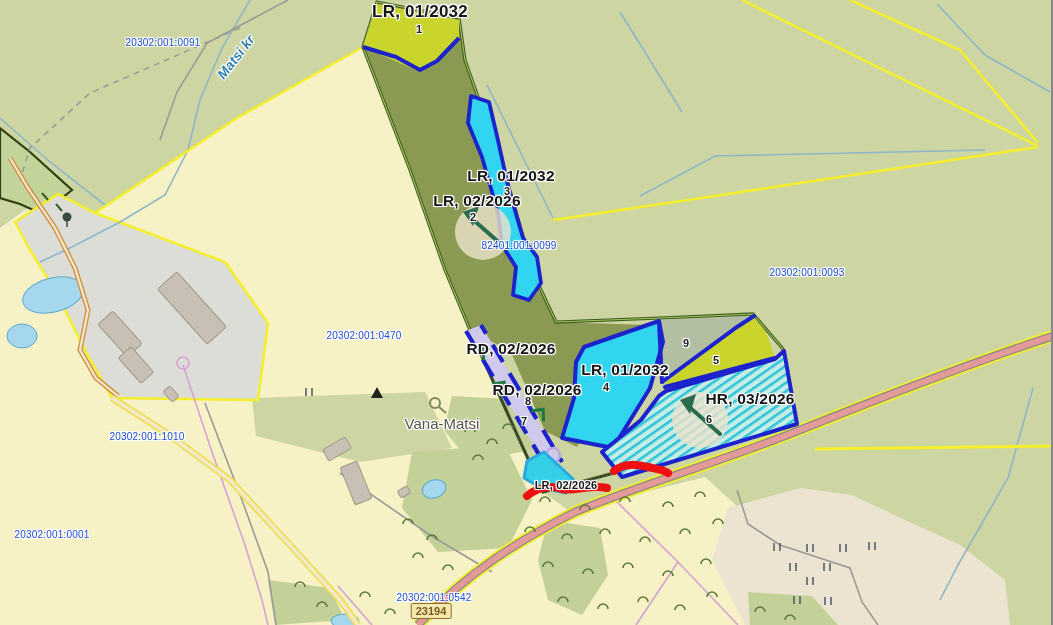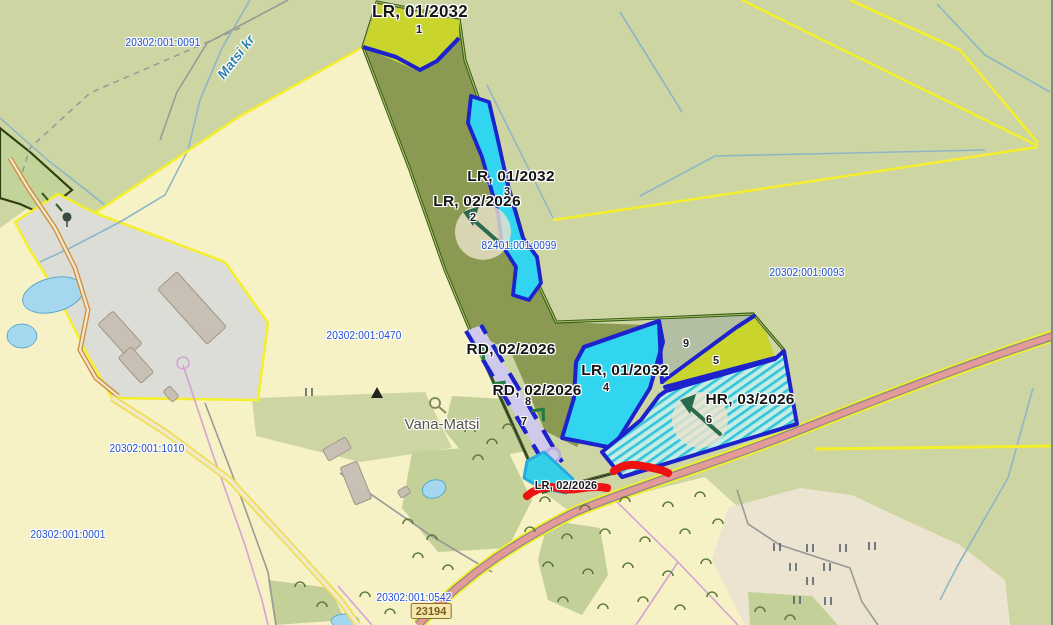--- a/index.html
+++ b/index.html
@@ -250,23 +250,23 @@
 <div class="lbl nlab" style="left:511px;top:349px">RD, 02/2026</div>
 <div class="lbl nlab" style="left:537px;top:390px">RD, 02/2026</div>
 <div class="lbl nlab" style="left:625px;top:370px">LR, 01/2032</div>
 <div class="lbl nlab" style="left:750px;top:399px">HR, 03/2026</div>
 <div class="lbl nlab small" style="left:566px;top:485px">LR, 02/2026</div>
 
 <div class="lbl clab" style="left:163px;top:42px">20302:001:0091</div>
 <div class="lbl clab" style="left:519px;top:245px">82401:001:0099</div>
 <div class="lbl clab" style="left:807px;top:272px">20302:001:0093</div>
 <div class="lbl clab" style="left:364px;top:335px">20302:001:0470</div>
-<div class="lbl clab" style="left:147px;top:448px">20302:001:1010</div>
-<div class="lbl clab" style="left:68px;top:534px">20302:001:0001</div>
-<div class="lbl clab" style="left:414px;top:597px">20302:001:0542</div>
+<div class="lbl clab" style="left:147px;top:436px">20302:001:1010</div>
+<div class="lbl clab" style="left:52px;top:534px">20302:001:0001</div>
+<div class="lbl clab" style="left:434px;top:597px">20302:001:0542</div>
 
 <div class="lbl plab" style="left:419px;top:29px">1</div>
 <div class="lbl plab" style="left:473px;top:217px">2</div>
 <div class="lbl plab" style="left:507px;top:191px">3</div>
 <div class="lbl plab" style="left:606px;top:387px">4</div>
 <div class="lbl plab" style="left:716px;top:360px">5</div>
 <div class="lbl plab" style="left:709px;top:419px">6</div>
 <div class="lbl plab" style="left:528px;top:401px">8</div>
 <div class="lbl plab" style="left:686px;top:343px">9</div>
 <div class="lbl plab" style="left:524px;top:421px">7</div>

